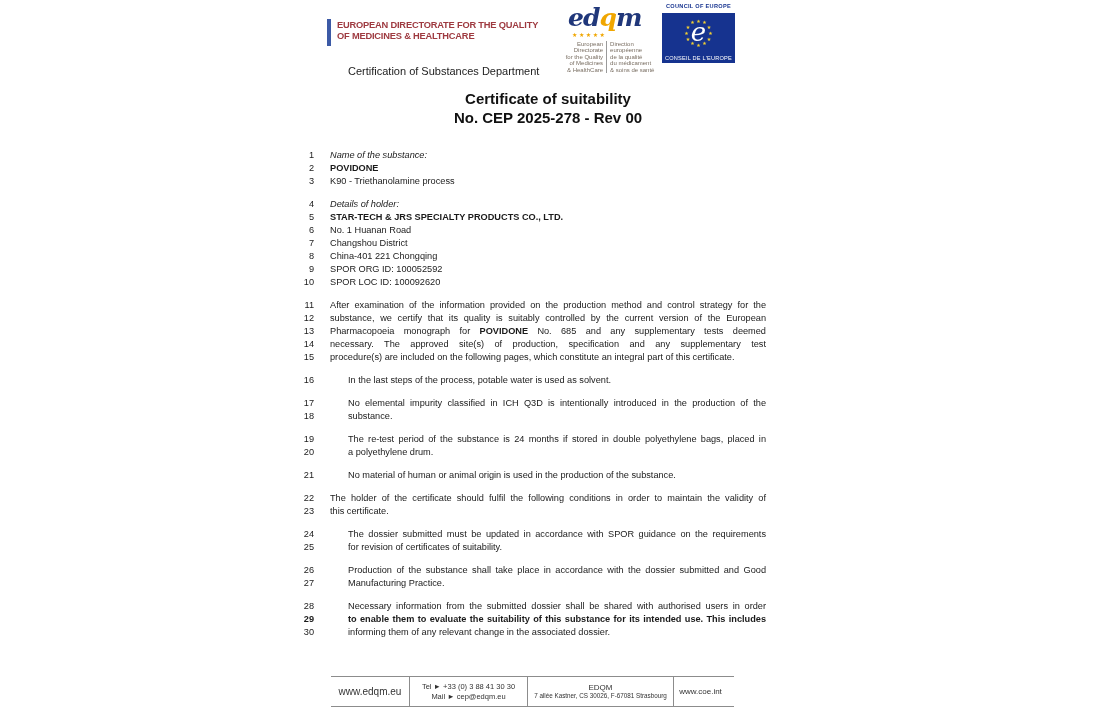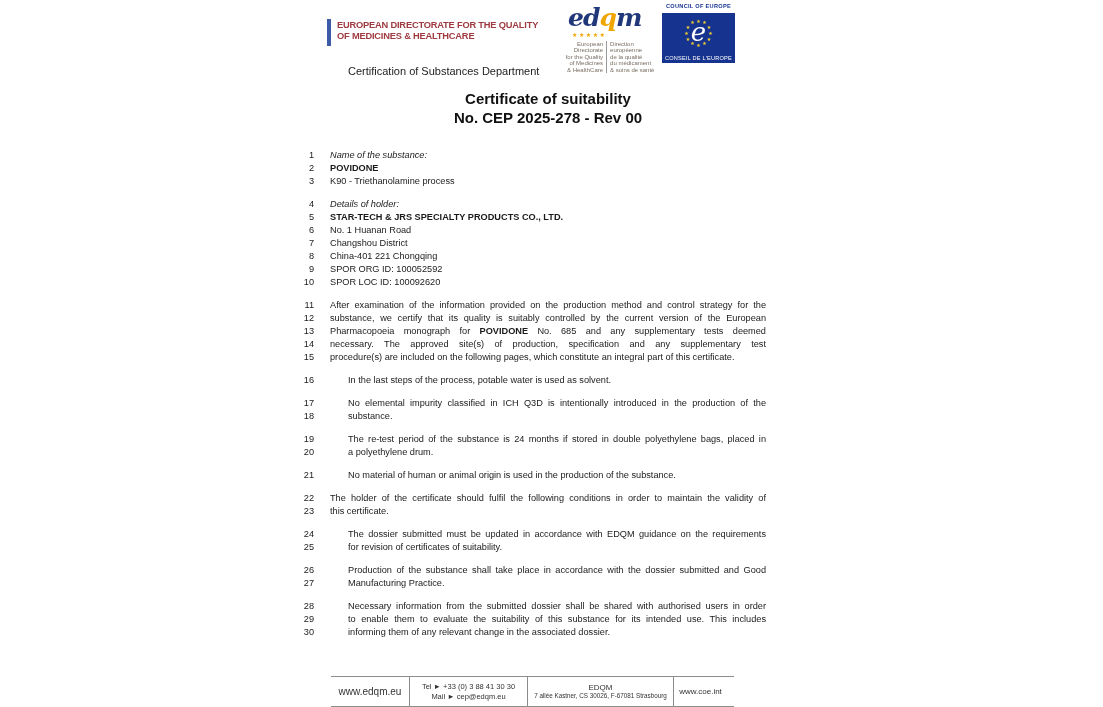--- a/index.html
+++ b/index.html
@@ -231,39 +231,39 @@
       <div class="row" style="top: 492px;">
         <span class="num">22</span>
         <span class="txt just">The holder of the certificate should fulfil the following conditions in order to maintain the validity of</span>
       </div>
       <div class="row" style="top: 505px;">
         <span class="num">23</span>
         <span class="txt">this certificate.</span>
       </div>
       <div class="row" style="top: 528px;">
         <span class="num">24</span>
-        <span class="txt indent just">The dossier submitted must be updated in accordance with EDQM guidance on the requirements</span>
+        <span class="txt indent just">The dossier submitted must be updated in accordance with SPOR guidance on the requirements</span>
       </div>
       <div class="row" style="top: 541px;">
         <span class="num">25</span>
         <span class="txt indent">for revision of certificates of suitability.</span>
       </div>
       <div class="row" style="top: 564px;">
         <span class="num">26</span>
         <span class="txt indent just">Production of the substance shall take place in accordance with the dossier submitted and Good</span>
       </div>
       <div class="row" style="top: 577px;">
         <span class="num">27</span>
         <span class="txt indent">Manufacturing Practice.</span>
       </div>
       <div class="row" style="top: 600px;">
         <span class="num">28</span>
         <span class="txt indent just">Necessary information from the submitted dossier shall be shared with authorised users in order</span>
       </div>
-      <div class="row" style="top: 613px;">
+      <div class="row" style="top: 613px; font-weight: bold;">
         <span class="num">29</span>
         <span class="txt indent just">to enable them to evaluate the suitability of this substance for its intended use. This includes</span>
       </div>
       <div class="row" style="top: 626px; padding-left: 46px;">
         <span class="num">30</span>
         <span class="txt indent">informing them of any relevant change in the associated dossier.</span>
       </div>
     </div>
 
   <div id="footer">

